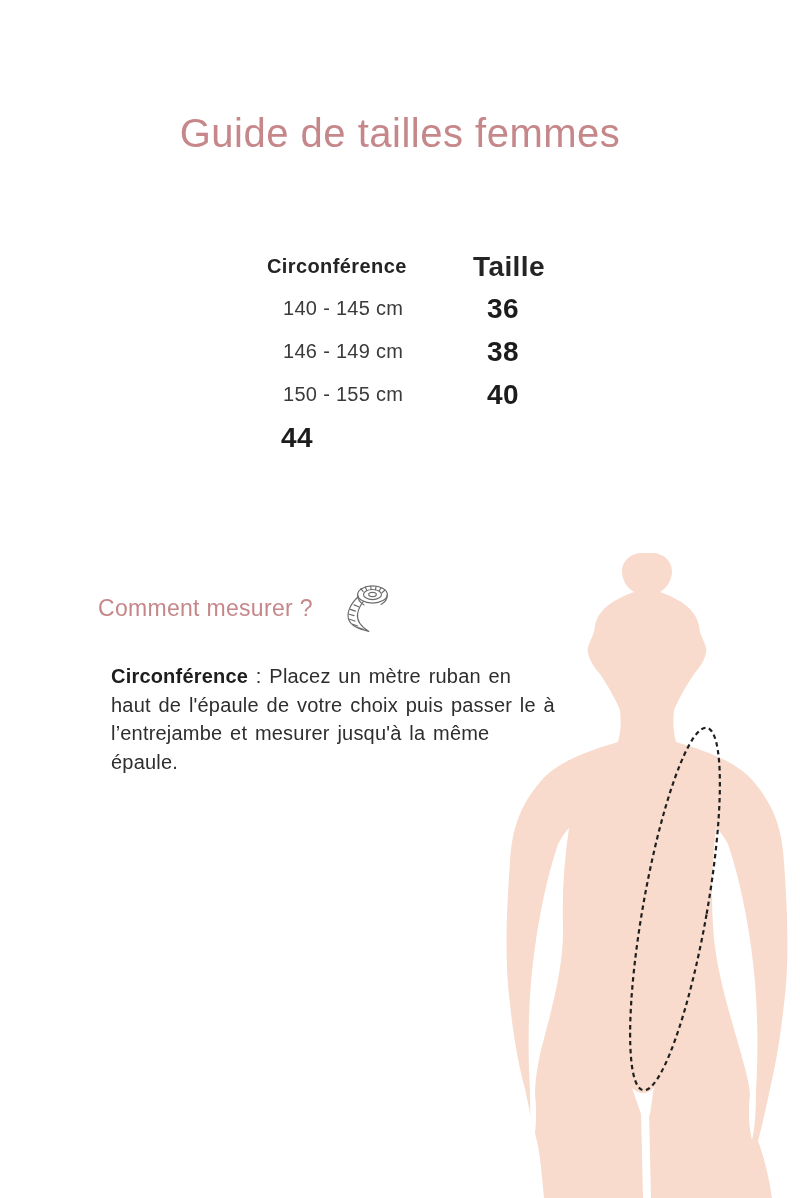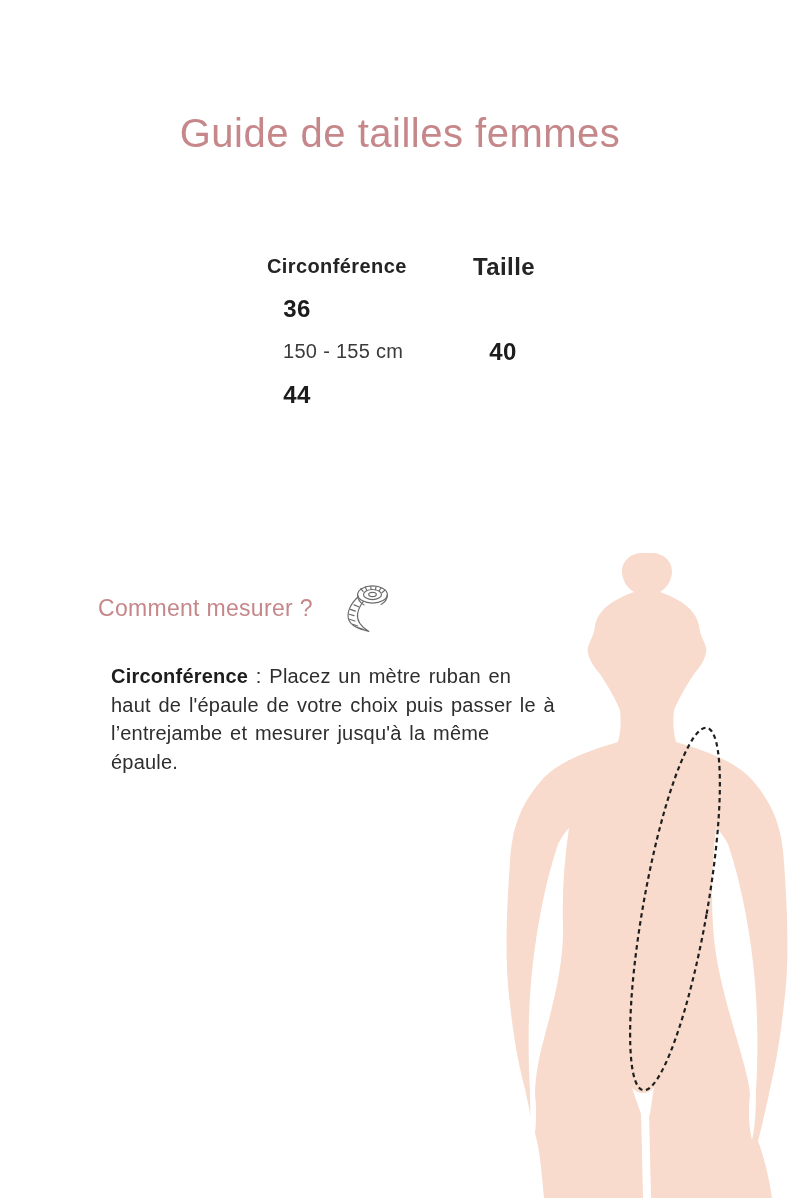--- a/index.html
+++ b/index.html
@@ -18,21 +18,21 @@
     letter-spacing:0.5px;
     color:#c6878a;
   }
   
   .size-table{position:absolute;left:267px;top:246px;width:266px;}
   .st-row{display:flex;align-items:center;height:43px;}
   .st-row.header{height:41px;}
   .st-col-circ{width:206px;font-size:20px;color:#3a3a3a;letter-spacing:0.3px;}
   .st-row.header .st-col-circ{font-weight:700;color:#242424;font-size:20px;letter-spacing:0.4px;}
   .st-row:not(.header) .st-col-circ{padding-left:16px;width:190px;}
-  .st-col-size{width:60px;text-align:center;font-size:24px;font-weight:700;color:#1c1c1c;letter-spacing:0.4px;}
+  .st-col-size{width:60px;text-align:center;font-size:28px;font-weight:700;color:#1c1c1c;letter-spacing:0.4px;}
   .st-row.header .st-col-size{font-weight:700;color:#242424;}
   
   .measure-head{
     position:absolute;left:98px;top:581px;
     display:flex;align-items:center;gap:28px;height:54px;
   }
   .measure-title{
     margin:0;font-size:23px;font-weight:400;color:#c6878a;letter-spacing:0.3px;
   }
   .tape-icon{flex:0 0 auto;}
@@ -51,21 +51,26 @@
 <div class="page">
 
   <h1 class="page-title">Guide de tailles femmes</h1>
 
   <div class="size-table">
     <div class="st-row header">
       <div class="st-col-circ">Circonférence</div>
       <div class="st-col-size">Taille</div>
     </div>
     <div class="st-row">
+      <div class="st-col-circ">140 - 145 cm</div>
       <div class="st-col-size">36</div>
+    </div>
+    <div class="st-row">
+      <div class="st-col-circ">146 - 149 cm</div>
+      <div class="st-col-size">38</div>
     </div>
     <div class="st-row">
       <div class="st-col-circ">150 - 155 cm</div>
       <div class="st-col-size">40</div>
     </div>
     <div class="st-row">
       <div class="st-col-size">44</div>
     </div>
   </div>
 

